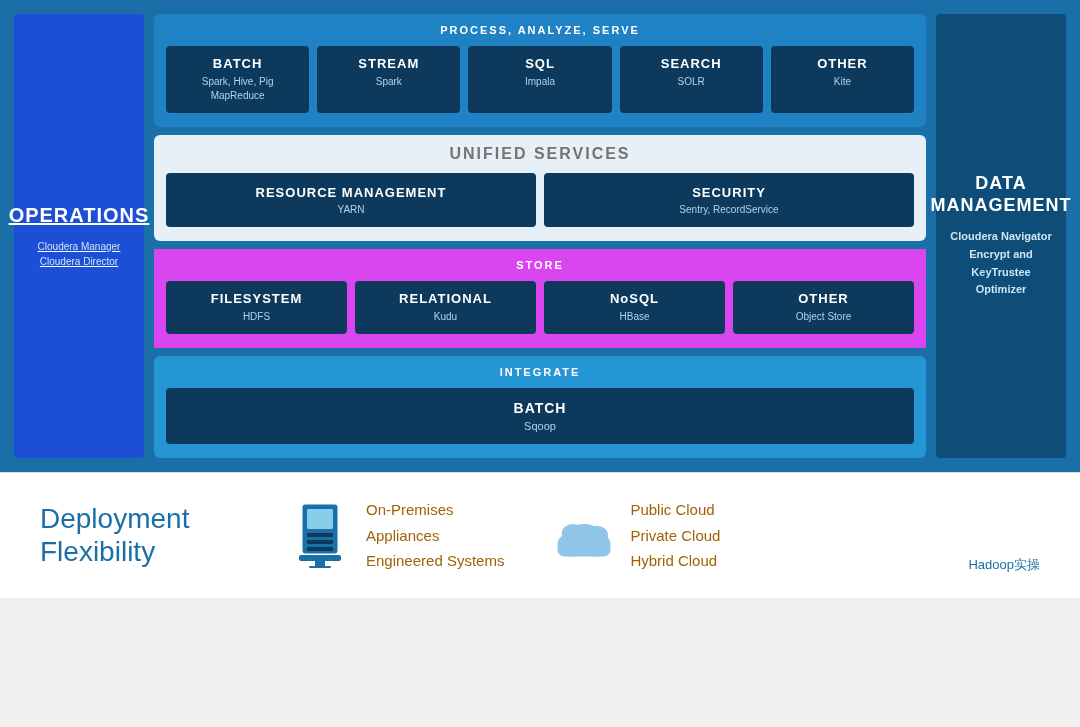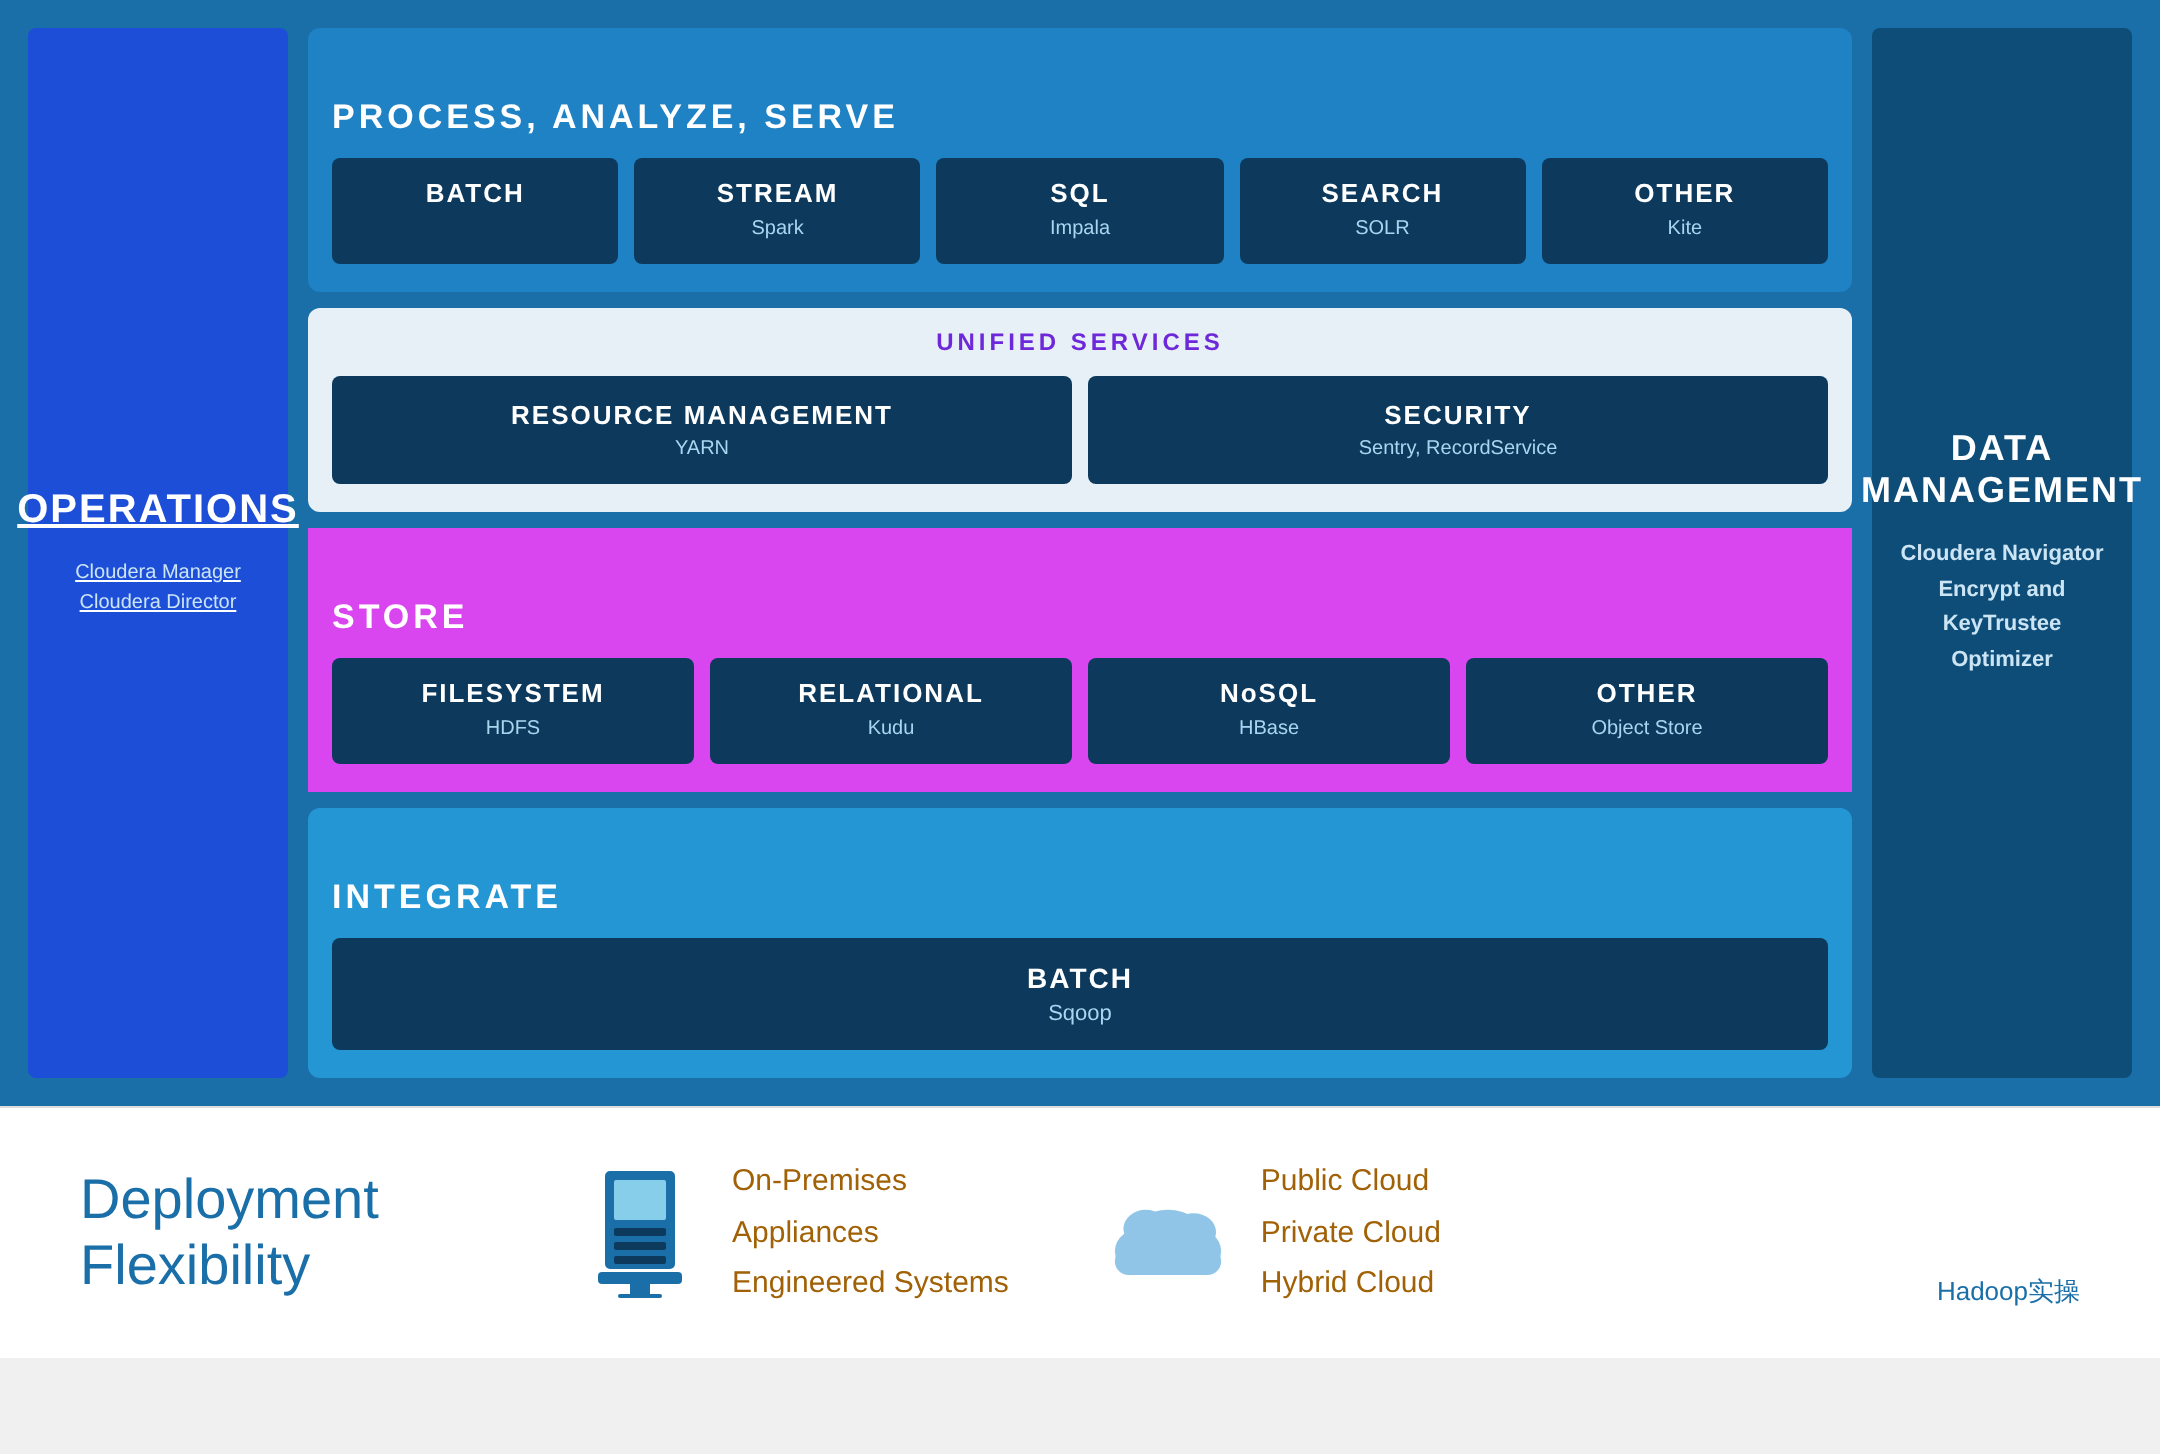--- a/index.html
+++ b/index.html
@@ -88,25 +88,25 @@
     }
 
     
     .process-section {
       background: #1e82c5;
       border-radius: 6px;
       padding: 10px 12px 14px;
     }
     .section-label {
       color: white;
-      font-size: 17px;
+      font-size: 11px;
       font-weight: bold;
       letter-spacing: 2px;
+      text-align: center;
       margin-bottom: 10px;
-      margin-top: 25px;
     }
     .process-cards {
       display: flex;
       gap: 8px;
       justify-content: center;
     }
     .dark-card {
       background: #0d3a5c;
       color: white;
       border-radius: 4px;
@@ -128,22 +128,22 @@
     }
 
     
     .unified-section {
       background: #e8f0f7;
       border-radius: 6px;
       padding: 10px 12px 14px;
       position: relative;
     }
     .unified-label {
-      color: #6d28d9;
-      font-size: 12px;
+      color: #737373;
+      font-size: 16px;
       font-weight: bold;
       letter-spacing: 2px;
       text-align: center;
       margin-bottom: 10px;
     }
     .unified-cards {
       display: flex;
       gap: 8px;
     }
     .unified-card-dark {
@@ -263,20 +263,21 @@
       </div>
     </div>
 
     <div class="center-content">
 
       <div class="process-section">
         <div class="section-label">PROCESS, ANALYZE, SERVE</div>
         <div class="process-cards">
           <div class="dark-card">
             <span class="card-title">BATCH</span>
+            <div class="card-sub">Spark, Hive, Pig<br>MapReduce</div>
           </div>
           <div class="dark-card">
             <span class="card-title">STREAM</span>
             <div class="card-sub">Spark</div>
           </div>
           <div class="dark-card">
             <span class="card-title">SQL</span>
             <div class="card-sub">Impala</div>
           </div>
           <div class="dark-card">

